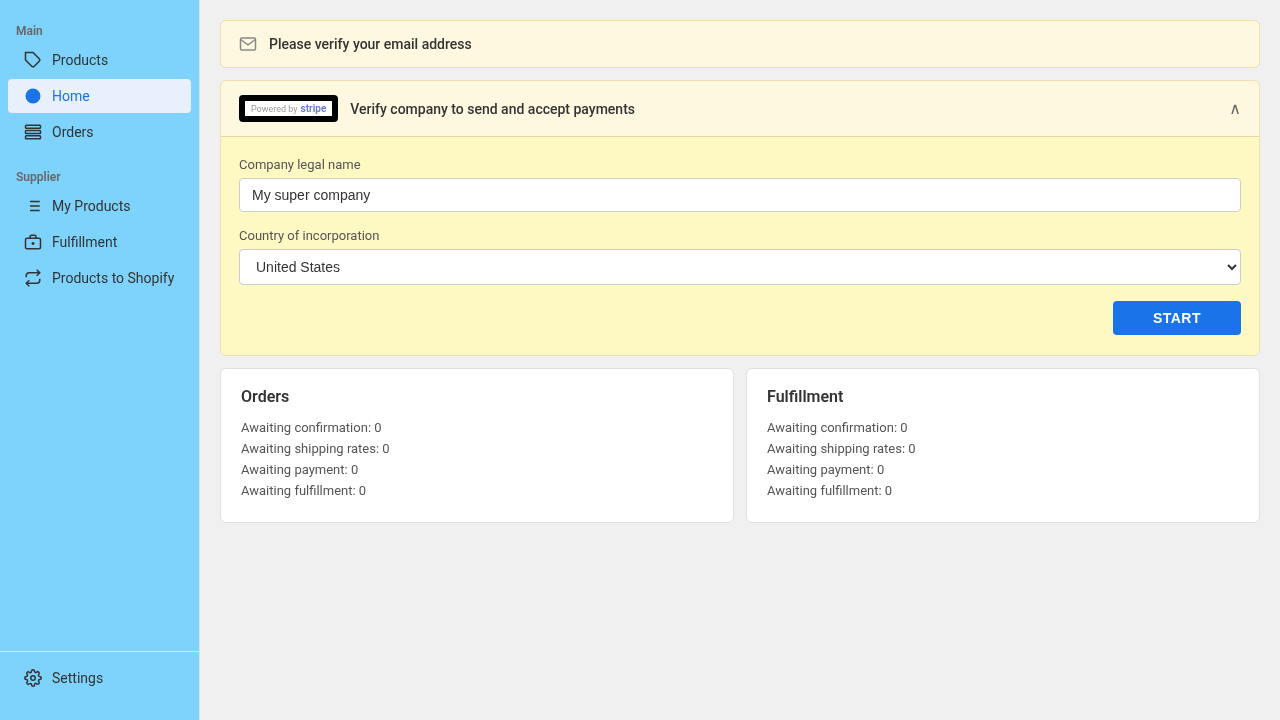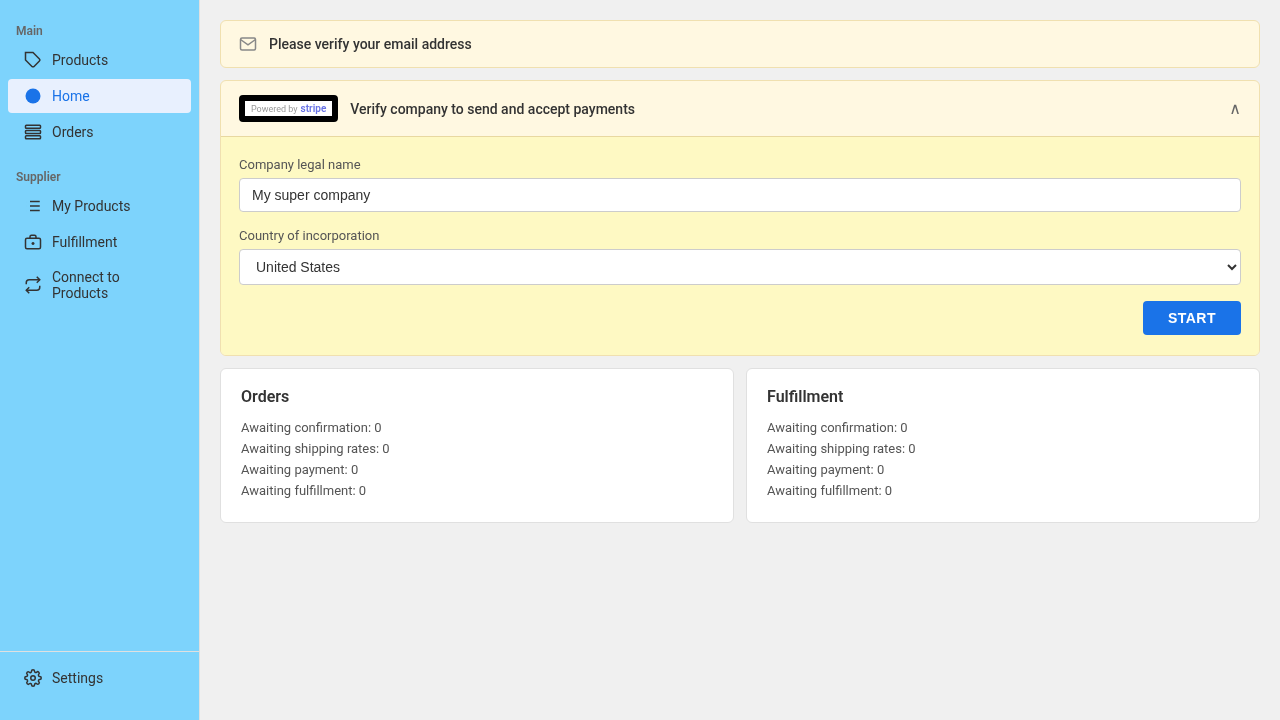--- a/index.html
+++ b/index.html
@@ -174,21 +174,21 @@
     .start-btn-row {
       display: flex;
       justify-content: flex-end;
       margin-top: 8px;
     }
     .start-btn {
       background: #1a73e8;
       color: #fff;
       border: none;
       border-radius: 4px;
-      padding: 9px 25px;
+      padding: 9px 40px;
       font-size: 14px;
       font-weight: 600;
       cursor: pointer;
       letter-spacing: 0.5px;
     }
 
     
     .stats-row {
       display: flex;
       gap: 12px;
@@ -281,21 +281,21 @@
 
   <div class="sidebar-item">
     <span class="icon">
       <svg width="18" height="18" viewBox="0 0 24 24" fill="none" stroke="#333" stroke-width="2">
         <polyline points="17 1 21 5 17 9"></polyline>
         <path d="M3 11V9a4 4 0 0 1 4-4h14"></path>
         <polyline points="7 23 3 19 7 15"></polyline>
         <path d="M21 13v2a4 4 0 0 1-4 4H3"></path>
       </svg>
     </span>
-    <span class="sidebar-item-label">Connect to Products</span>
+    <span class="sidebar-item-label">Products to Shopify</span>
   </div>
 
   <div class="sidebar-spacer"></div>
 
   <div class="sidebar-bottom">
     <div class="sidebar-item">
       <span class="icon">
         <svg width="18" height="18" viewBox="0 0 24 24" fill="none" stroke="#333" stroke-width="2">
           <circle cx="12" cy="12" r="3"></circle>
           <path d="M19.4 15a1.65 1.65 0 0 0 .33 1.82l.06.06a2 2 0 0 1-2.83 2.83l-.06-.06a1.65 1.65 0 0 0-1.82-.33 1.65 1.65 0 0 0-1 1.51V21a2 2 0 0 1-4 0v-.09A1.65 1.65 0 0 0 9 19.4a1.65 1.65 0 0 0-1.82.33l-.06.06a2 2 0 0 1-2.83-2.83l.06-.06A1.65 1.65 0 0 0 4.68 15a1.65 1.65 0 0 0-1.51-1H3a2 2 0 0 1 0-4h.09A1.65 1.65 0 0 0 4.6 9a1.65 1.65 0 0 0-.33-1.82l-.06-.06a2 2 0 0 1 2.83-2.83l.06.06A1.65 1.65 0 0 0 9 4.68a1.65 1.65 0 0 0 1-1.51V3a2 2 0 0 1 4 0v.09a1.65 1.65 0 0 0 1 1.51 1.65 1.65 0 0 0 1.82-.33l.06-.06a2 2 0 0 1 2.83 2.83l-.06.06A1.65 1.65 0 0 0 19.4 9a1.65 1.65 0 0 0 1.51 1H21a2 2 0 0 1 0 4h-.09a1.65 1.65 0 0 0-1.51 1z"></path>

